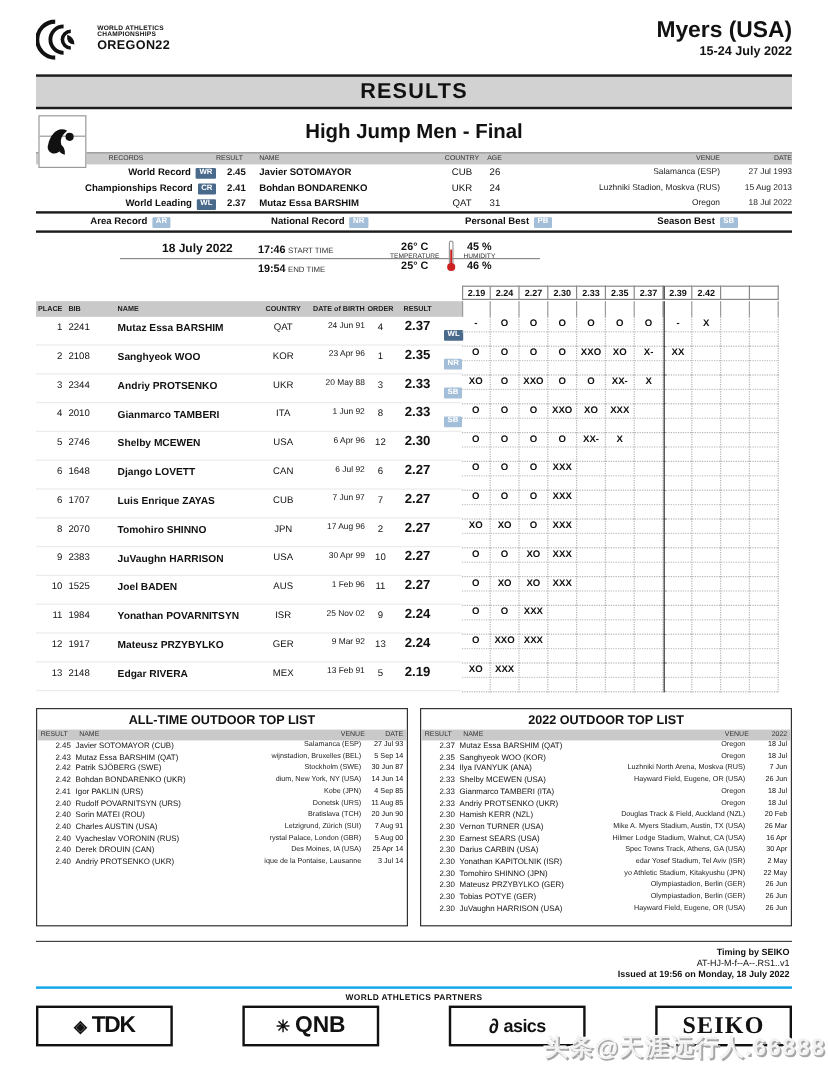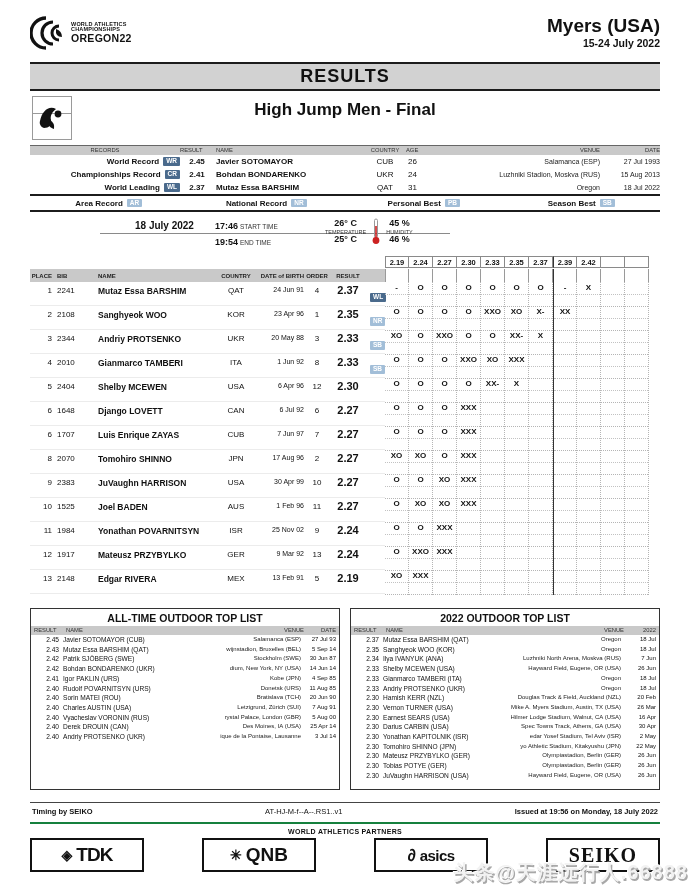--- a/index.html
+++ b/index.html
@@ -2,36 +2,36 @@
 <html><head>
 <meta charset="utf-8">
 <style>
   html,body{margin:0;padding:0;background:#fff;}
   body{width:690px;height:888px;position:relative;overflow:hidden;
        font-family:"Liberation Sans",sans-serif;color:#111;}
   .page{position:absolute;inset:0;padding:16px 30px 0;box-sizing:border-box;}
 
   
   .hdr{display:flex;justify-content:space-between;align-items:flex-start;height:44px;}
-  .logo{display:flex;align-items:center;gap:5px;}
+  .logo{display:flex;align-items:center;gap:15px;}
   .logo svg{display:block;}
   .logo-text{line-height:1.05;}
   .logo-l1,.logo-l2{font-size:5.5px;font-weight:bold;letter-spacing:.2px;}
   .logo-l3{font-size:10.5px;font-weight:bold;letter-spacing:.3px;}
   .hdr-right{text-align:right;line-height:1.05;}
   .hdr-loc{font-size:19px;font-weight:bold;}
   .hdr-dates{font-size:10.5px;font-weight:bold;margin-top:2px;}
 
   
   .banner{margin-top:2px;border-top:2px solid #1c1c1c;border-bottom:2px solid #1c1c1c;
           background:#d2d2d2;height:25px;line-height:25px;text-align:center;
           font-size:18px;font-weight:bold;letter-spacing:1px;}
 
   
-  .event{position:relative;height:54px;}
+  .event{position:relative;height:36px;}
   .picto{position:absolute;left:2px;top:5px;width:38px;height:42px;border:1px solid #9a9a9a;
          background:#fff;}
   .picto .bar{position:absolute;left:0;right:0;top:16px;border-top:1px solid #9a9a9a;}
   .picto svg{position:absolute;left:2px;top:4px;}
   .event-title{text-align:center;font-size:17px;font-weight:bold;padding-top:9px;}
 
   
   .records{border-top:1px solid #666;}
   .rgrid{display:grid;grid-template-columns:150px 34px 150px 42px 28px 166px 60px;align-items:center;}
   .rhead{background:#c9c9c9;font-size:5.8px;color:#333;height:9px;line-height:9px;}
@@ -111,23 +111,23 @@
   .ph-name{flex:1;padding-left:4px;}
   .ph-venue{width:60px;text-align:right;}
   .ph-date{width:32px;text-align:right;}
   .tlrow{display:flex;font-size:6.6px;line-height:9.7px;padding:0 3px;white-space:nowrap;}
   .tl-result{width:28px;text-align:right;padding-right:3px;box-sizing:border-box;}
   .tl-name{flex-shrink:0;padding-left:1px;}
   .tl-venue{flex:1;text-align:right;font-size:6px;color:#222;overflow:hidden;padding-right:3px;}
   .tl-date{width:32px;text-align:right;font-size:6px;}
 
   
-  .footline{margin-top:12px;border-top:1px solid #444;border-bottom:2px solid #15803d;
-            display:flex;justify-content:space-between;align-items:center;
-            font-size:7.5px;padding:4px 2px 6px;}
+  .footline{margin-top:12px;border-top:1px solid #444;border-bottom:2px solid #0ea5e9;
+            display:flex;justify-content:space-between;align-items:flex-end;
+            font-size:7.5px;padding:4px 2px 6px;flex-direction:column;}
   .foot-timing,.foot-issued{font-weight:bold;}
   .partners-label{text-align:center;font-size:7px;font-weight:bold;margin-top:4px;letter-spacing:.3px;}
   .partners{display:flex;justify-content:space-between;margin-top:3px;}
   .pbox{width:114px;height:34px;border:2px solid #111;box-sizing:border-box;
         display:flex;align-items:center;justify-content:center;gap:4px;background:#fff;}
   .p-tdk .ptxt{font-size:19px;font-weight:bold;letter-spacing:-1px;}
   .p-qnb .ptxt{font-size:19px;font-weight:bold;}
   .p-asics .ptxt{font-size:15px;font-weight:bold;letter-spacing:-.5px;}
   .p-seiko .ptxt{font-family:"Liberation Serif",serif;font-size:20px;font-weight:bold;letter-spacing:1px;}
   .p-tbs .ptxt{font-size:17px;font-weight:bold;letter-spacing:2px;}
@@ -524,21 +524,21 @@
           </div>
           <div class="acell">
             <div class="mark"></div>
             <div class="blank"></div>
           </div>
         </div>
       </div>
       <div class="arow">
         <div class="arow-left">
           <span class="a-place">5</span>
-          <span class="a-bib">2404</span>
+          <span class="a-bib">2746</span>
           <span class="a-name">Shelby MCEWEN</span>
           <span class="a-country">USA</span>
           <span class="a-dob">6 Apr 96</span>
           <span class="a-order">12</span>
           <span class="a-result">2.30</span>
           <span class="a-badgebox"></span>
         </div>
         <div class="agrid">
           <div class="acell">
             <div class="mark">O</div>

